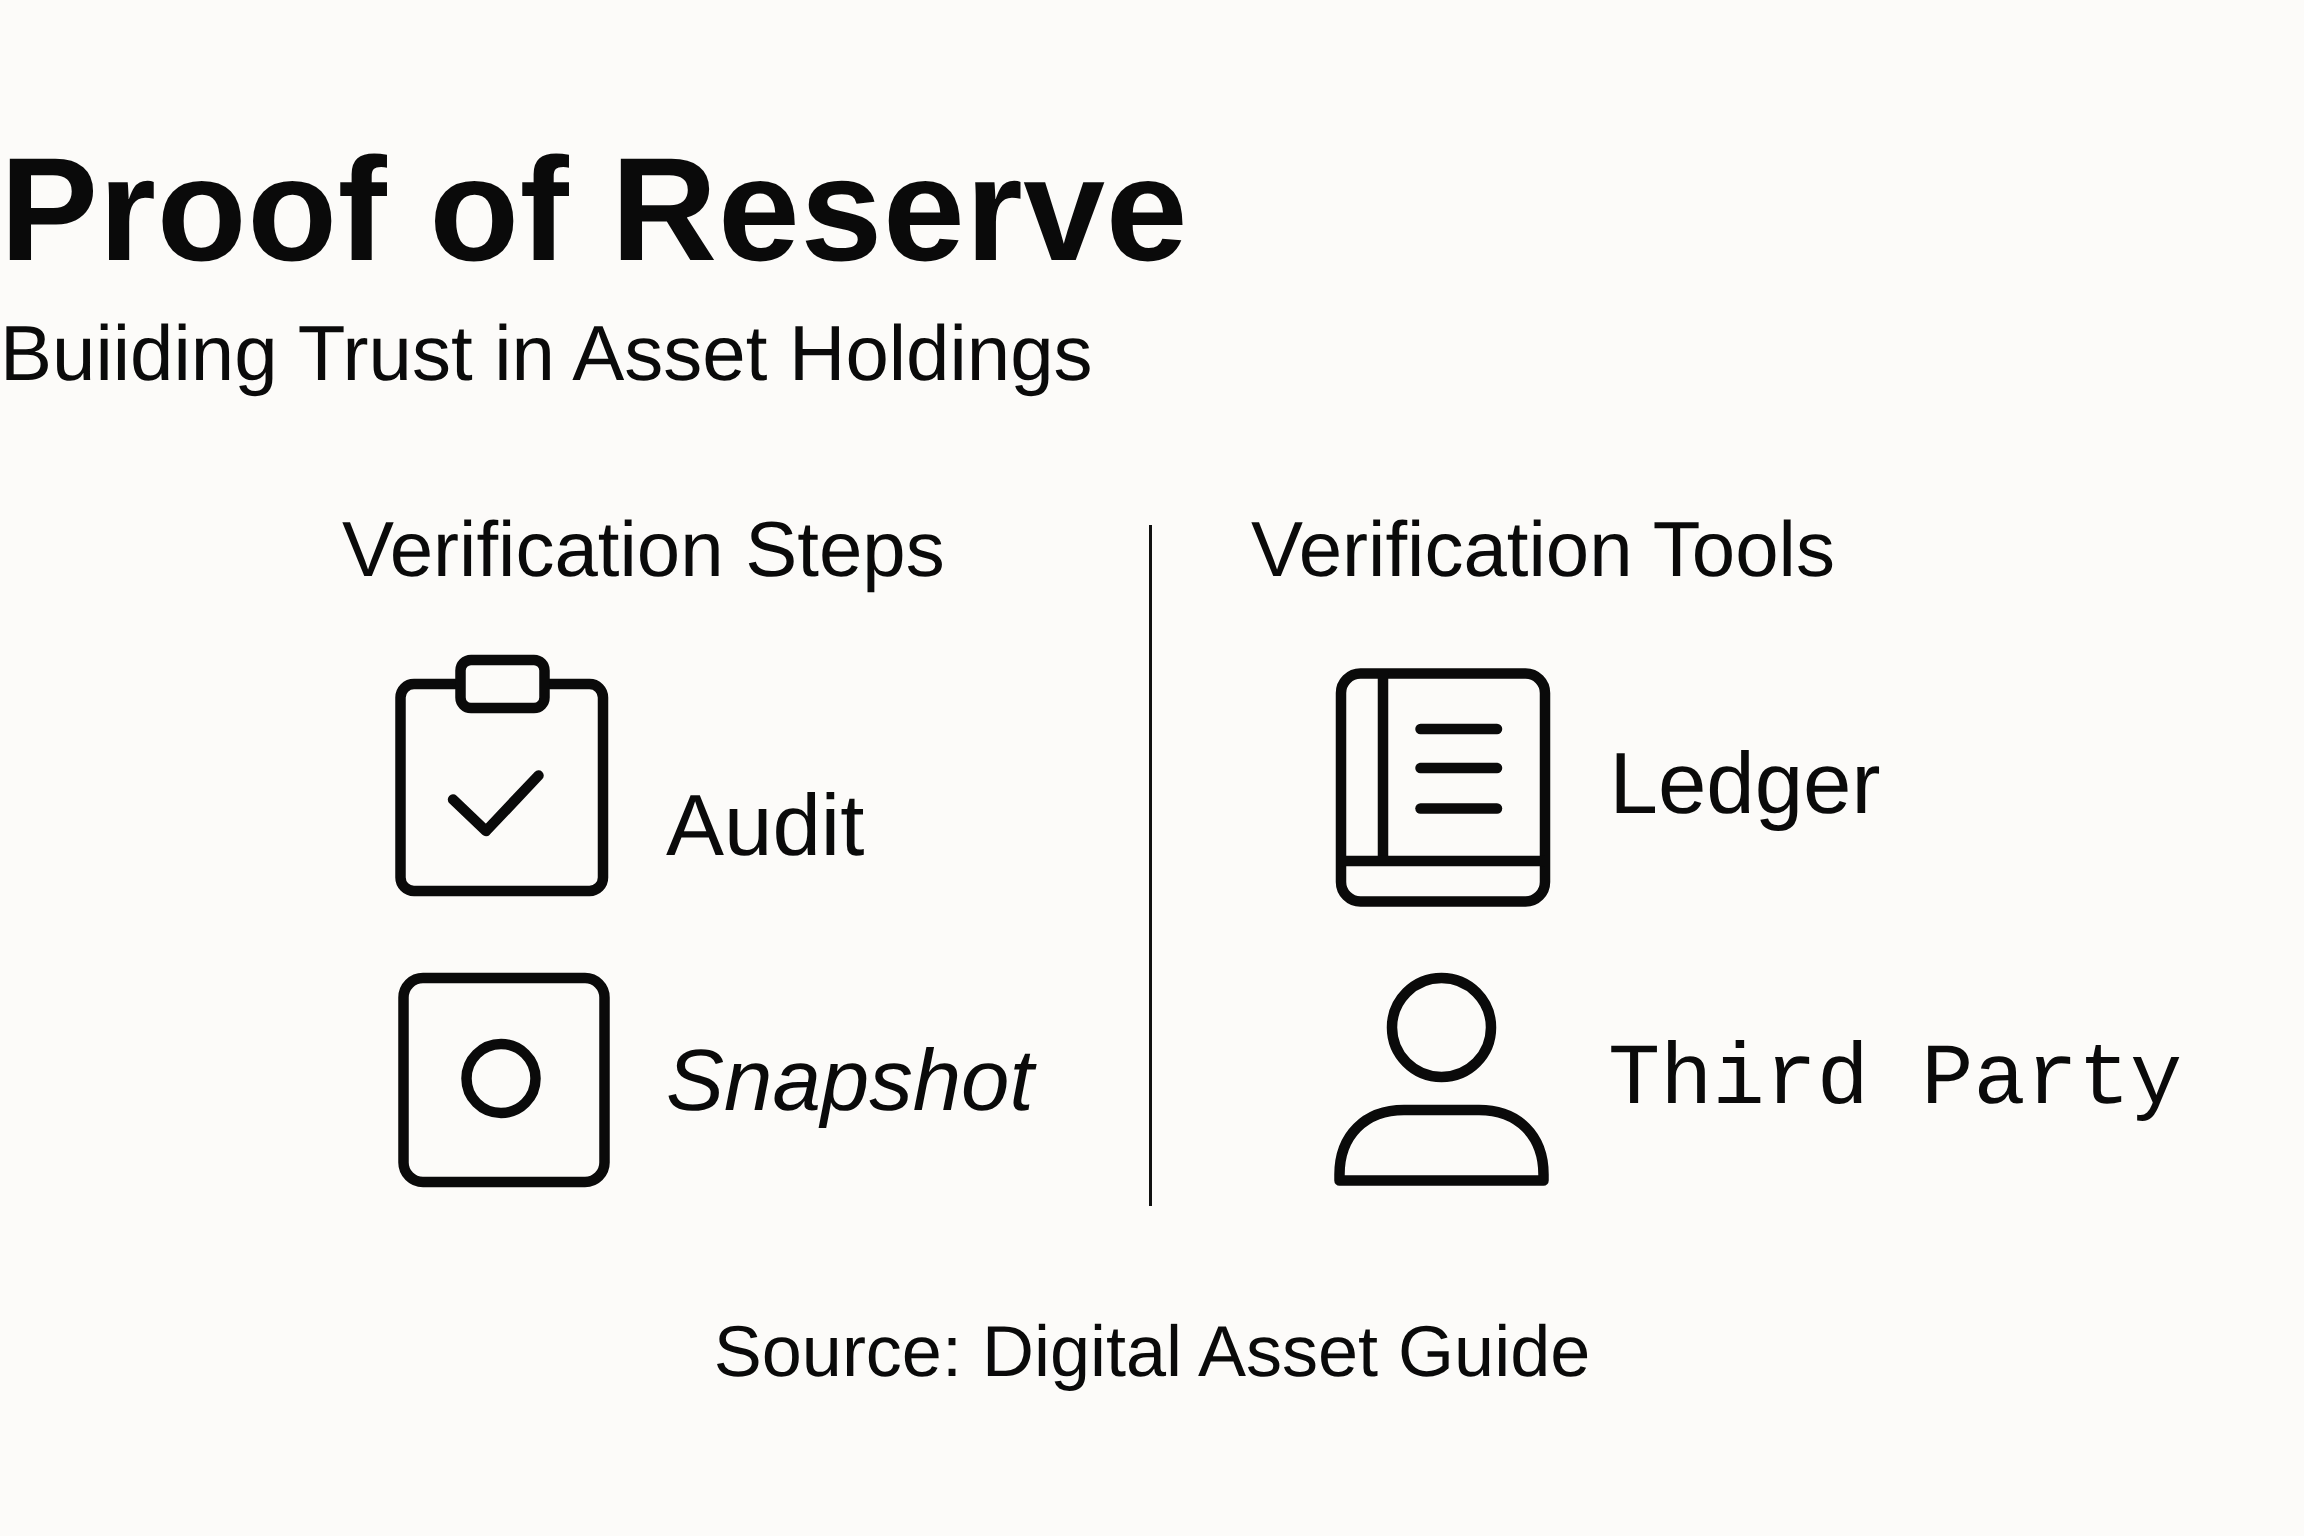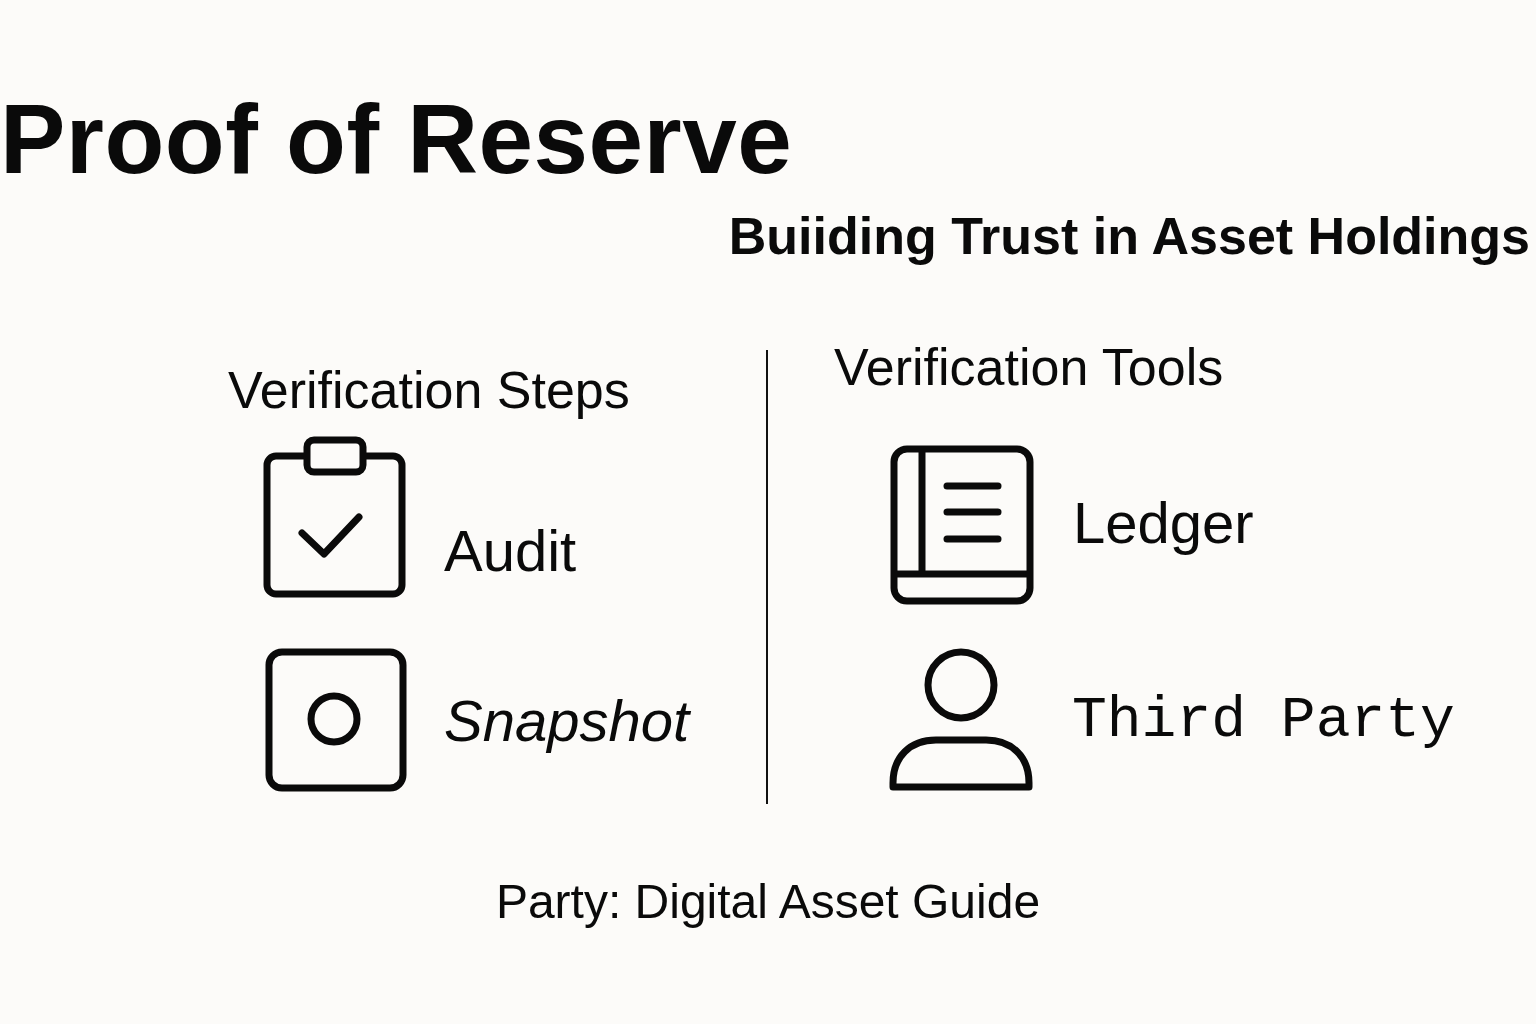--- a/index.html
+++ b/index.html
@@ -24,33 +24,33 @@
       font-size: 98px;
       font-weight: bold;
       letter-spacing: 0.5px;
       line-height: 110px;
     }
     .subtitle {
       position: absolute;
       left: 0;
       width: 1530px;
       top: 204px;
-      text-align: right;
+      text-align: left;
       font-size: 52px;
       line-height: 64px;
-      font-weight: bold;
+      font-weight: normal;
     }
     .col-heading {
       position: absolute;
       top: 336px;
       font-size: 52px;
       line-height: 62px;
       white-space: nowrap;
     }
-    .col-heading.left { left: 228px; margin-top: 23px; }
+    .col-heading.left { left: 228px; }
     .col-heading.right { left: 834px; }
     .divider {
       position: absolute;
       left: 766px;
       top: 350px;
       width: 2px;
       height: 454px;
       background: #111;
     }
     .item {
@@ -120,13 +120,13 @@
 </div>
 
 <div class="item" style="left:886px; top:645px; width:500px; height:150px;font-family:Liberation Mono, monospace;">
   <svg width="150" height="150" viewBox="0 0 150 150">
     <circle cx="75" cy="40" r="33" fill="none" stroke="#0a0a0a" stroke-width="7"></circle>
     <path d="M 7 142 L 143 142 L 143 138 C 143 112 126 95 100 95 L 50 95 C 24 95 7 112 7 138 Z" fill="none" stroke="#0a0a0a" stroke-width="7" stroke-linejoin="round"></path>
   </svg>
   <div class="item-label" style="left:186px; top:43px;">Third Party</div>
 </div>
 
-<div class="source">Party: Digital Asset Guide</div>
+<div class="source">Source: Digital Asset Guide</div>
 
 </body></html>

